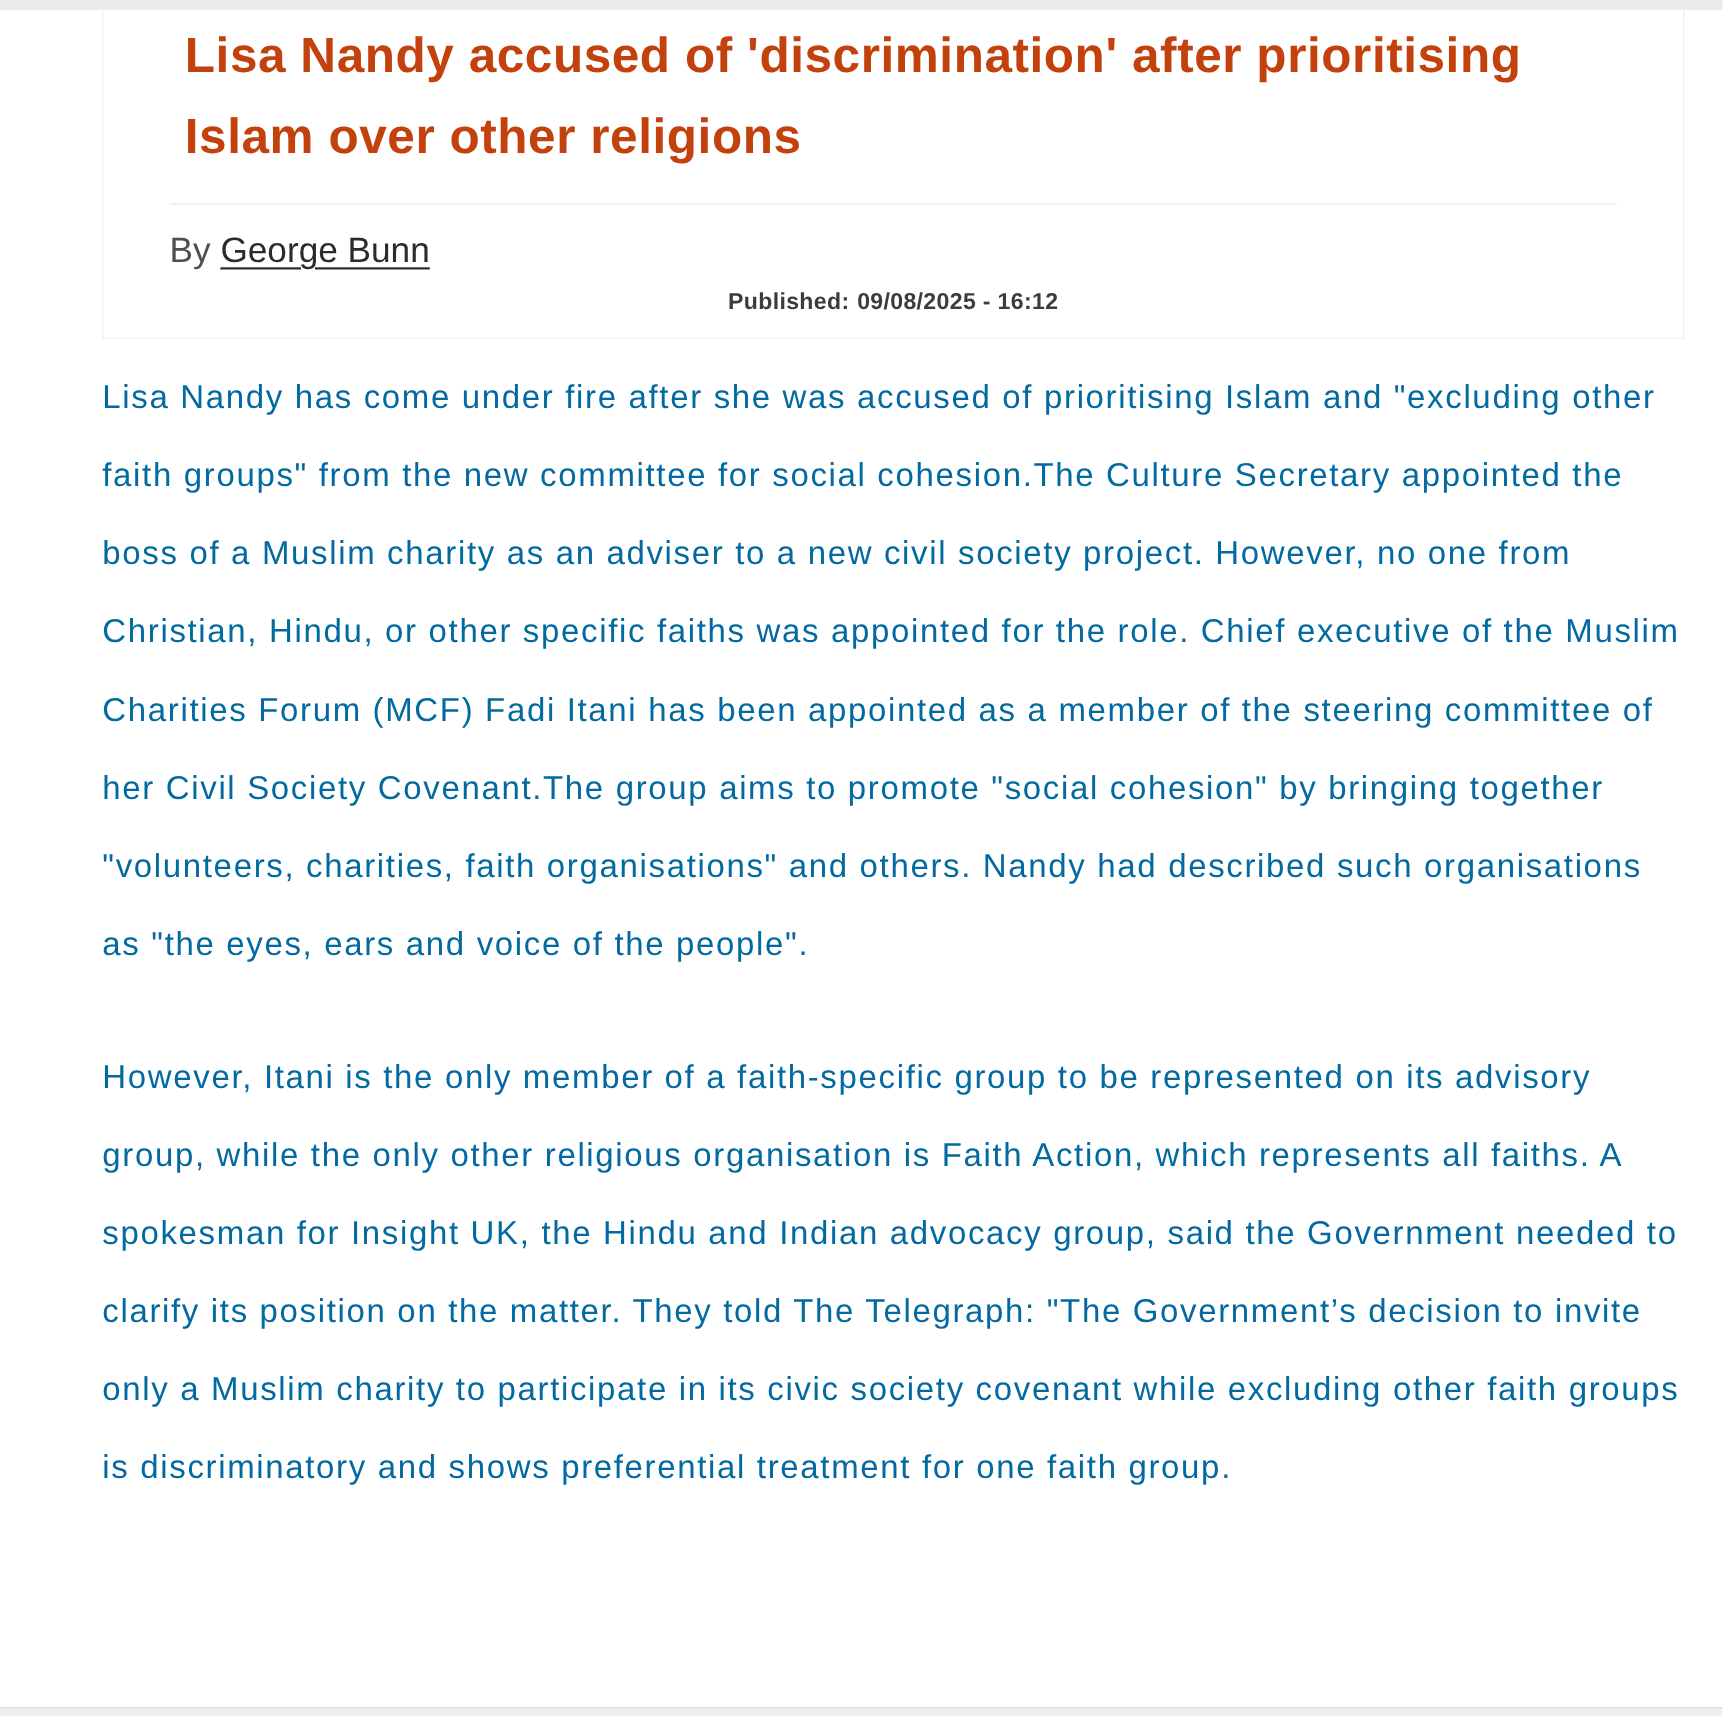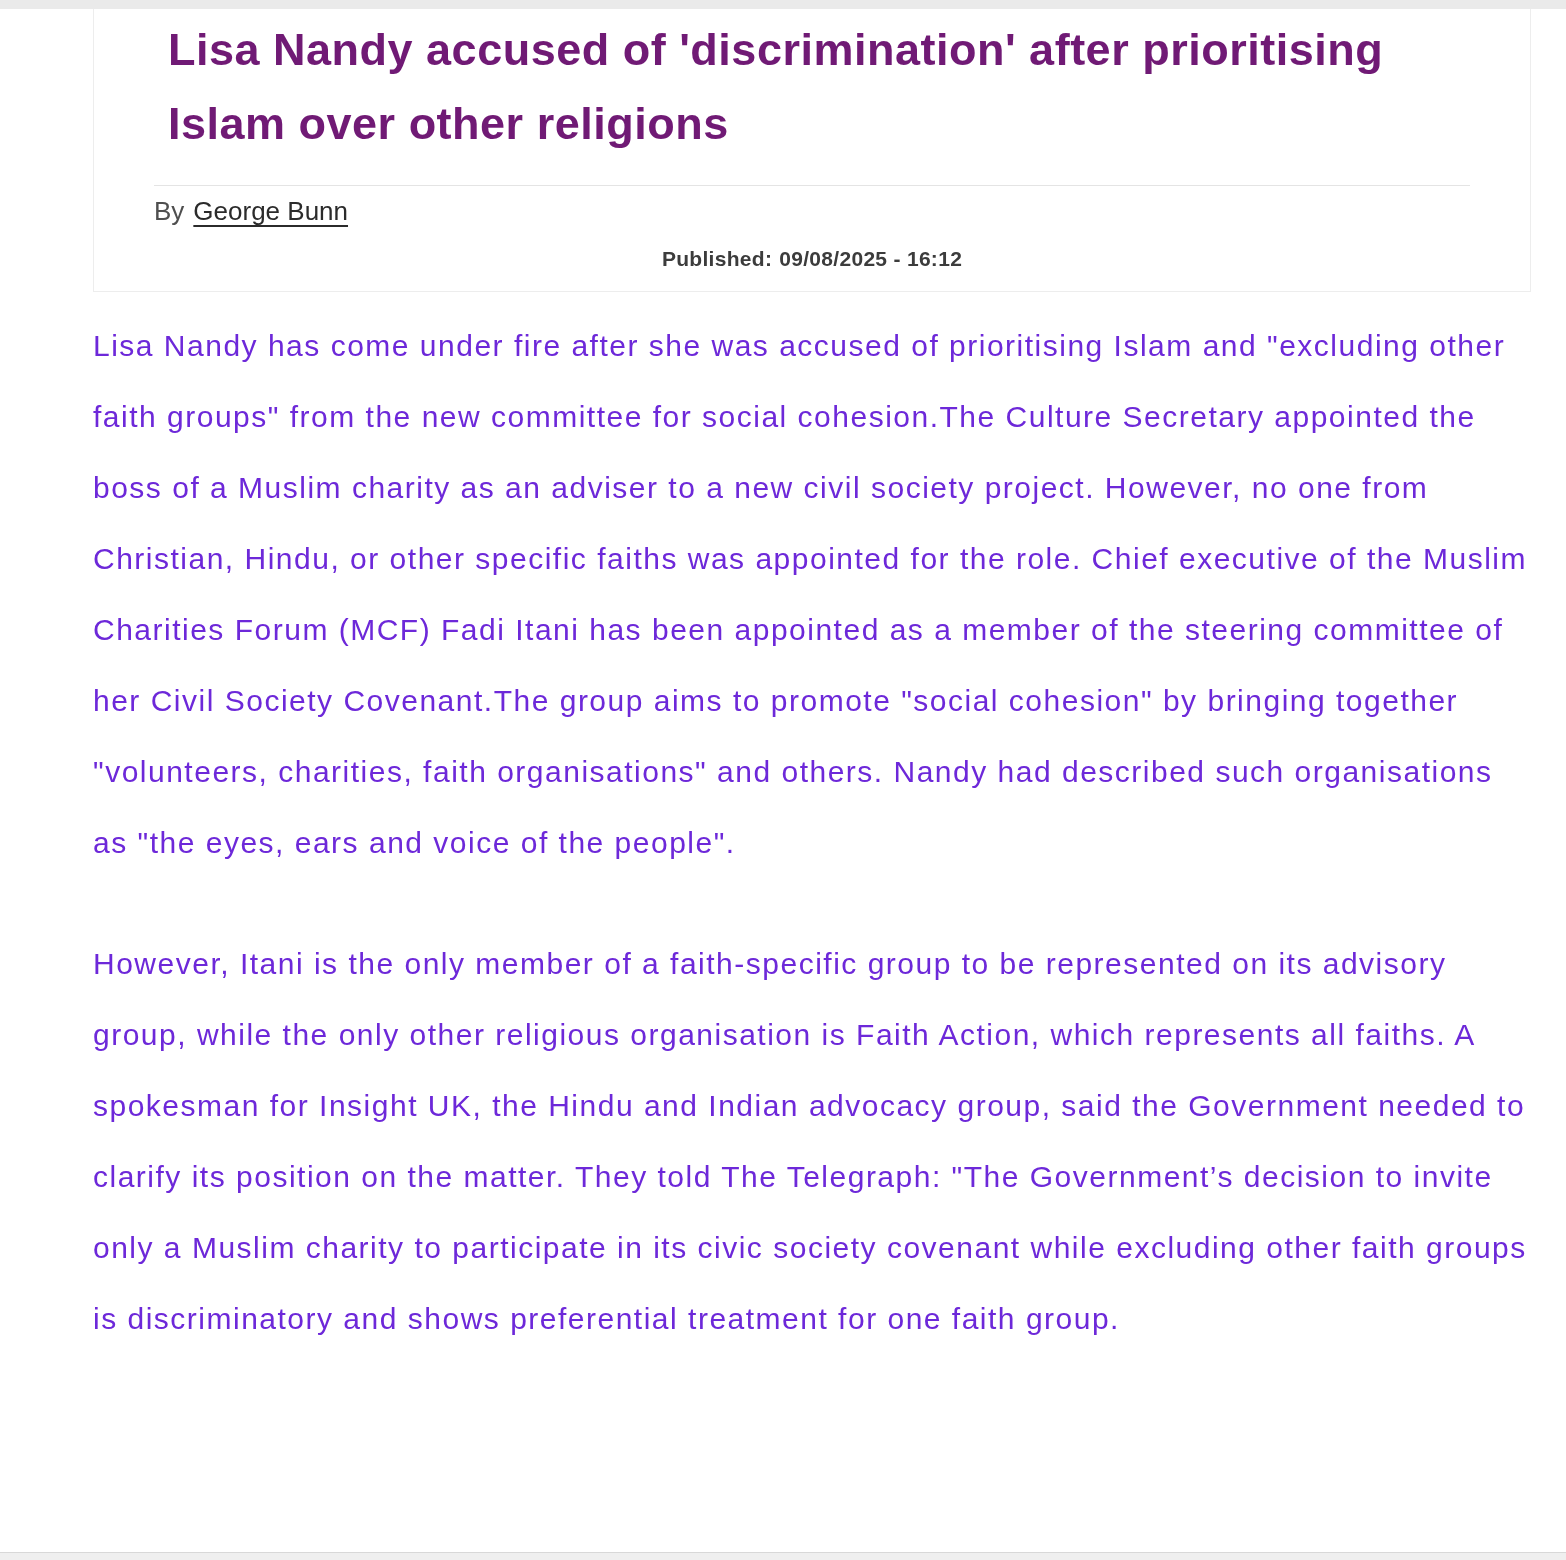--- a/index.html
+++ b/index.html
@@ -28,31 +28,31 @@
     padding: 0 60px 19px 60px;
     background: #ffffff;
   }
   .headline {
     margin: 0;
     padding: 4px 0 0 14px;
     font-size: 45px;
     font-weight: 800;
     line-height: 74px;
     letter-spacing: 0.5px;
-    color: #701a75;
+    color: #c2410c;
     max-width: 1270px;
   }
   .header-divider {
     border: none;
     border-top: 1px solid #e4e4e4;
     margin: 24px 0 0 0;
   }
   .byline {
-    margin-top: 8px;
-    font-size: 26px;
+    margin-top: 24px;
+    font-size: 32px;
     font-weight: 500;
     color: #4f4f4f;
     line-height: 34px;
   }
   .byline-prefix { margin-right: 9px; }
   .author-link {
     color: #2b2b2b;
     text-decoration: underline;
     text-decoration-thickness: 2px;
     text-underline-offset: 5px;
@@ -66,21 +66,21 @@
     letter-spacing: 0.3px;
     line-height: 26px;
     text-align: center;
   }
   .published-label { margin-right: 7px; }
   .article-body {
     margin: 18px 30px 0 93px;
     width: 1440px;
     font-size: 30px;
     font-weight: 300;
-    color: #6d28d9;
+    color: #0369a1;
     line-height: 71px;
     letter-spacing: 1.5px;
   }
   .article-body p {
     margin: 0 0 50px 0;
   }
   .bottom-scrollbar {
     position: absolute;
     left: 0;
     bottom: 0;

